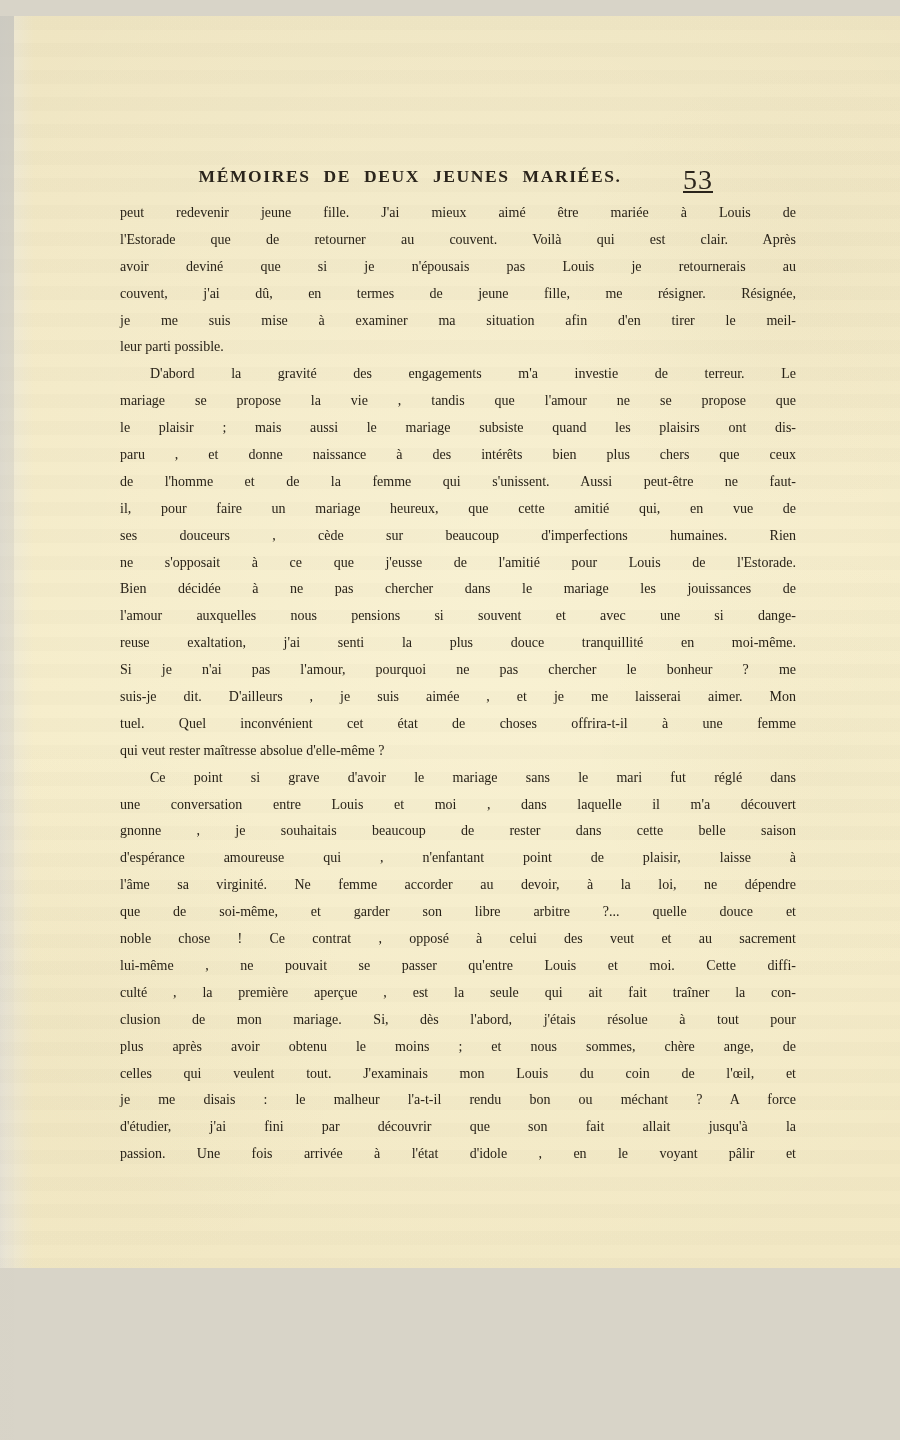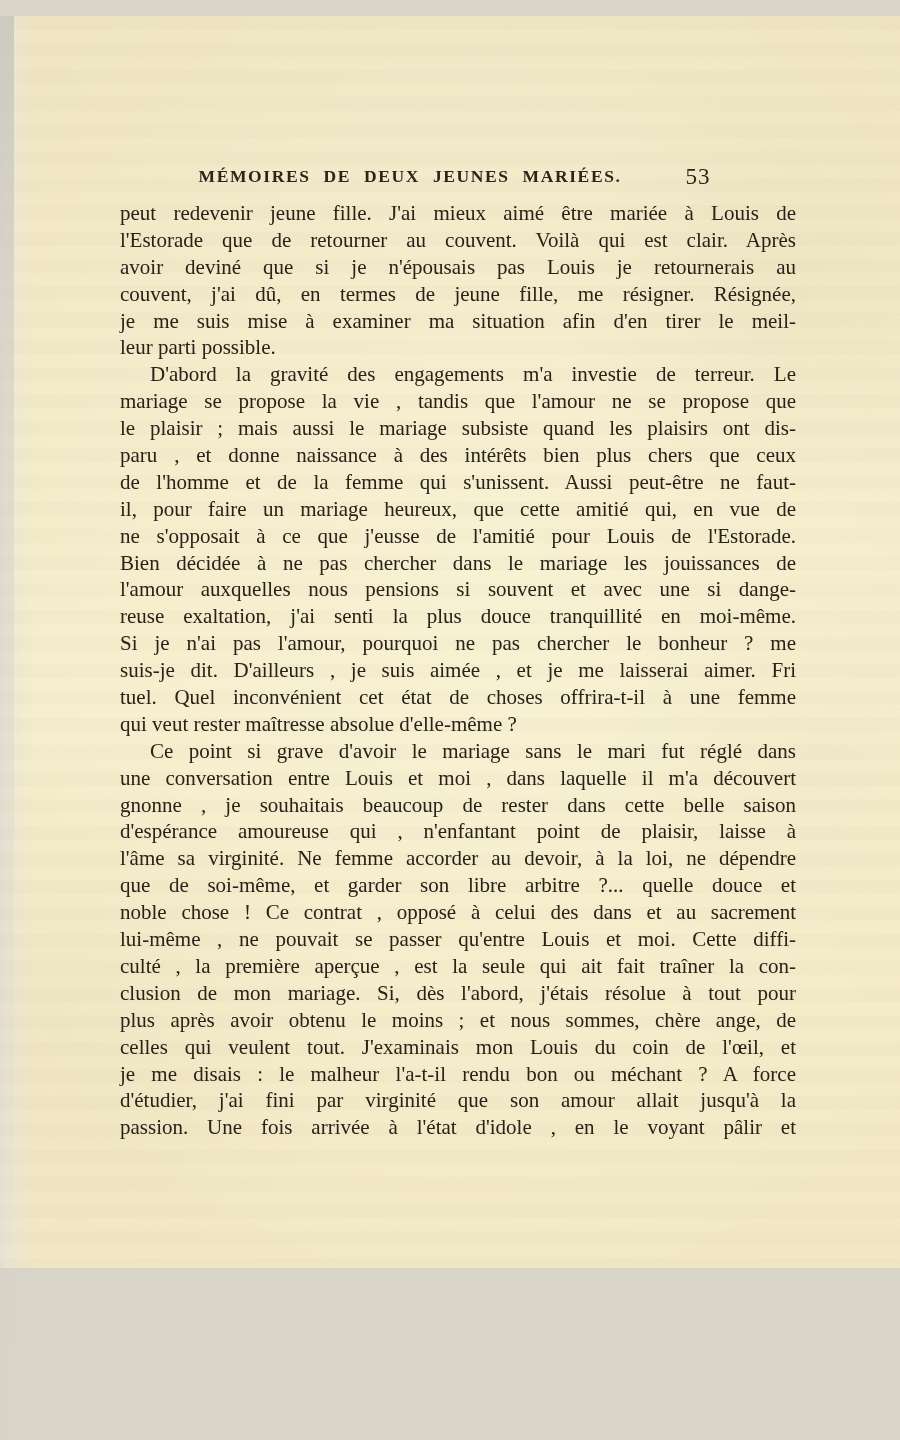--- a/index.html
+++ b/index.html
@@ -63,32 +63,33 @@
     letter-spacing: 1.6px;
     word-spacing: 7px;
     color: #2b251c;
   }
   .page-number {
     position: absolute;
     left: 548px;
     top: -2px;
     width: 60px;
     text-align: center;
-    font-size: 23px;
+    font-size: 28px;
     letter-spacing: 1px;
     color: #2b251c;
+    text-decoration: underline;
   }
   .text-body {
     position: absolute;
     left: 120px;
     top: 184px;
     width: 676px;
   }
   .line {
-    font-size: 21px;
+    font-size: 14px;
     line-height: 26.9px;
     height: 26.9px;
     white-space: normal;
     text-align: justify;
     text-align-last: justify;
     color: #282218;
   }
   .line.lastline {
     text-align: left;
     text-align-last: left;
@@ -115,37 +116,38 @@
       <div class="line">avoir deviné que si je n'épousais pas Louis je retournerais au</div>
       <div class="line">couvent, j'ai dû, en termes de jeune fille, me résigner. Résignée,</div>
       <div class="line">je me suis mise à examiner ma situation afin d'en tirer le meil-</div>
       <div class="line lastline">leur parti possible.</div>
       <div class="line indent">D'abord la gravité des engagements m'a investie de terreur. Le</div>
       <div class="line">mariage se propose la vie , tandis que l'amour ne se propose que</div>
       <div class="line">le plaisir ; mais aussi le mariage subsiste quand les plaisirs ont dis-</div>
       <div class="line">paru , et donne naissance à des intérêts bien plus chers que ceux</div>
       <div class="line">de l'homme et de la femme qui s'unissent. Aussi peut-être ne faut-</div>
       <div class="line">il, pour faire un mariage heureux, que cette amitié qui, en vue de</div>
+      <div class="line">ses douceurs , cède sur beaucoup d'imperfections humaines. Rien</div>
       <div class="line">ne s'opposait à ce que j'eusse de l'amitié pour Louis de l'Estorade.</div>
       <div class="line">Bien décidée à ne pas chercher dans le mariage les jouissances de</div>
       <div class="line">l'amour auxquelles nous pensions si souvent et avec une si dange-</div>
       <div class="line">reuse exaltation, j'ai senti la plus douce tranquillité en moi-même.</div>
       <div class="line">Si je n'ai pas l'amour, pourquoi ne pas chercher le bonheur ? me</div>
-      <div class="line">suis-je dit. D'ailleurs , je suis aimée , et je me laisserai aimer. Fri</div>
+      <div class="line">suis-je dit. D'ailleurs , je suis aimée , et je me laisserai aimer. Mon</div>
       <div class="line">tuel. Quel inconvénient cet état de choses offrira-t-il à une femme</div>
       <div class="line lastline">qui veut rester maîtresse absolue d'elle-même ?</div>
       <div class="line indent">Ce point si grave d'avoir le mariage sans le mari fut réglé dans</div>
       <div class="line">une conversation entre Louis et moi , dans laquelle il m'a découvert</div>
       <div class="line">gnonne , je souhaitais beaucoup de rester dans cette belle saison</div>
       <div class="line">d'espérance amoureuse qui , n'enfantant point de plaisir, laisse à</div>
       <div class="line">l'âme sa virginité. Ne femme accorder au devoir, à la loi, ne dépendre</div>
       <div class="line">que de soi-même, et garder son libre arbitre ?... quelle douce et</div>
-      <div class="line">noble chose ! Ce contrat , opposé à celui des dans et au sacrement</div>
+      <div class="line">noble chose ! Ce contrat , opposé à celui des veut et au sacrement</div>
       <div class="line">lui-même , ne pouvait se passer qu'entre Louis et moi. Cette diffi-</div>
       <div class="line">culté , la première aperçue , est la seule qui ait fait traîner la con-</div>
       <div class="line">clusion de mon mariage. Si, dès l'abord, j'étais résolue à tout pour</div>
       <div class="line">plus après avoir obtenu le moins ; et nous sommes, chère ange, de</div>
       <div class="line">celles qui veulent tout. J'examinais mon Louis du coin de l'œil, et</div>
       <div class="line">je me disais : le malheur l'a-t-il rendu bon ou méchant ? A force</div>
-      <div class="line">d'étudier, j'ai fini par virginité que son amour allait jusqu'à la</div>
+      <div class="line">d'étudier, j'ai fini par découvrir que son fait allait jusqu'à la</div>
       <div class="line">passion. Une fois arrivée à l'état d'idole , en le voyant pâlir et</div>
     </div>
 </div>
 
 </body></html>

